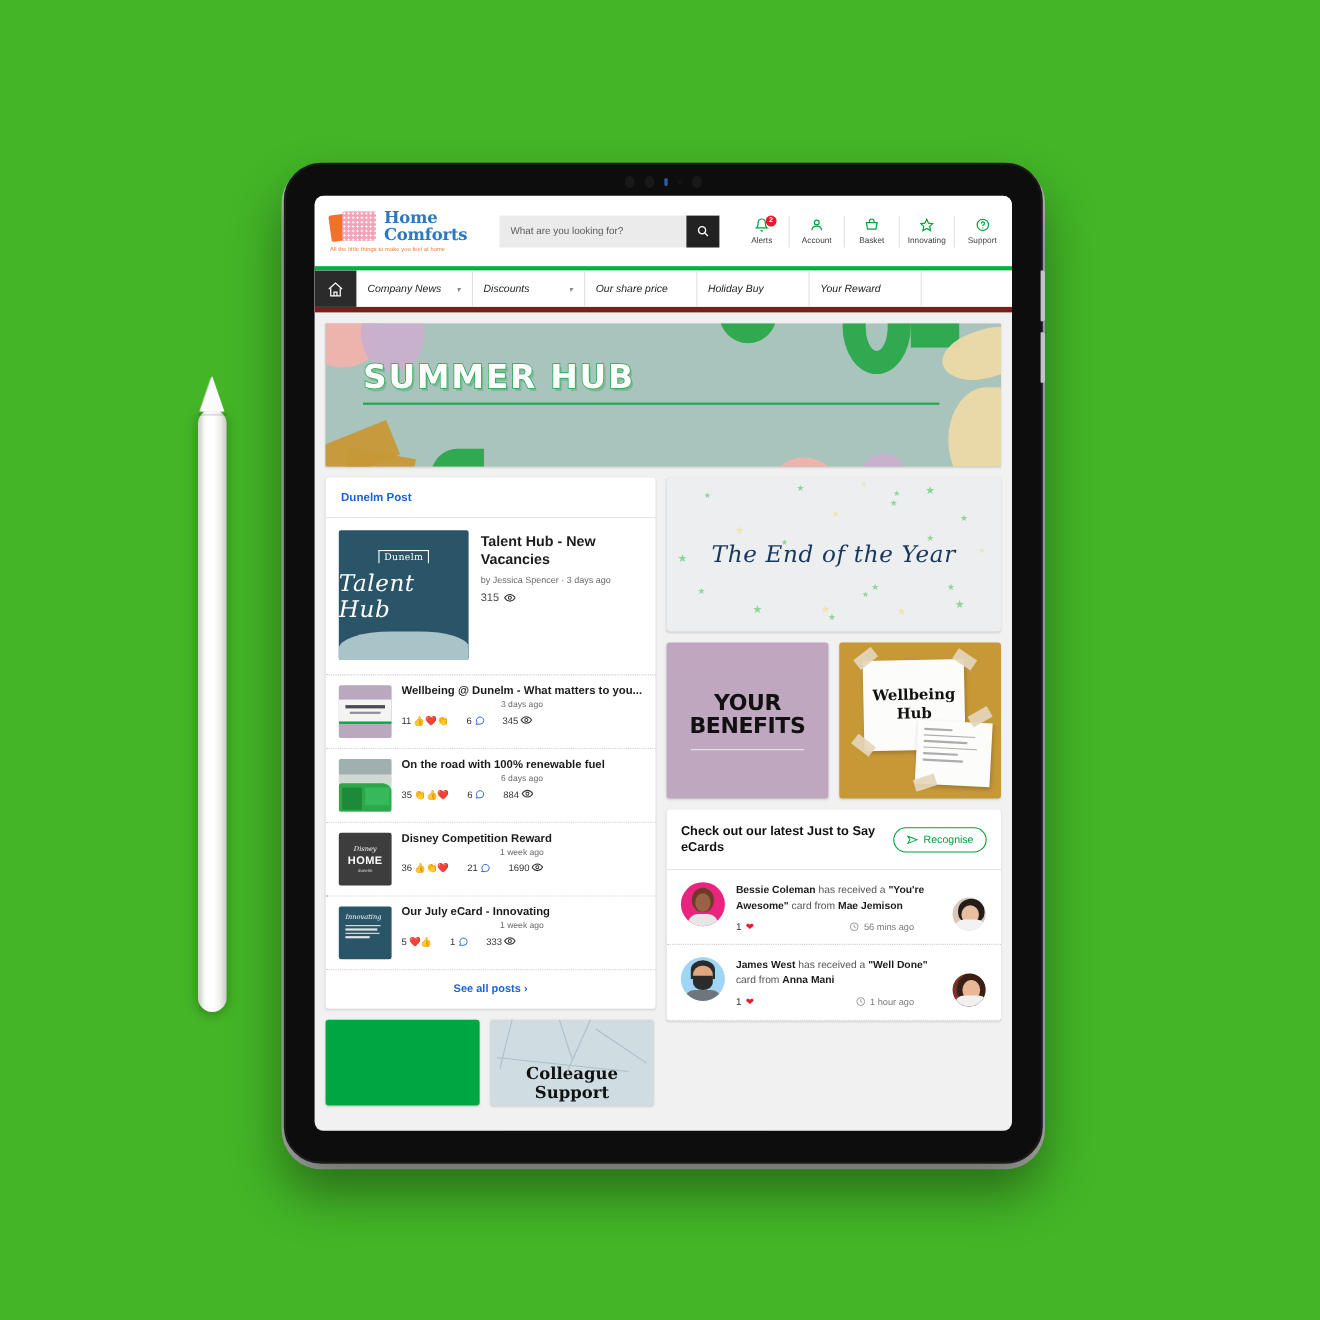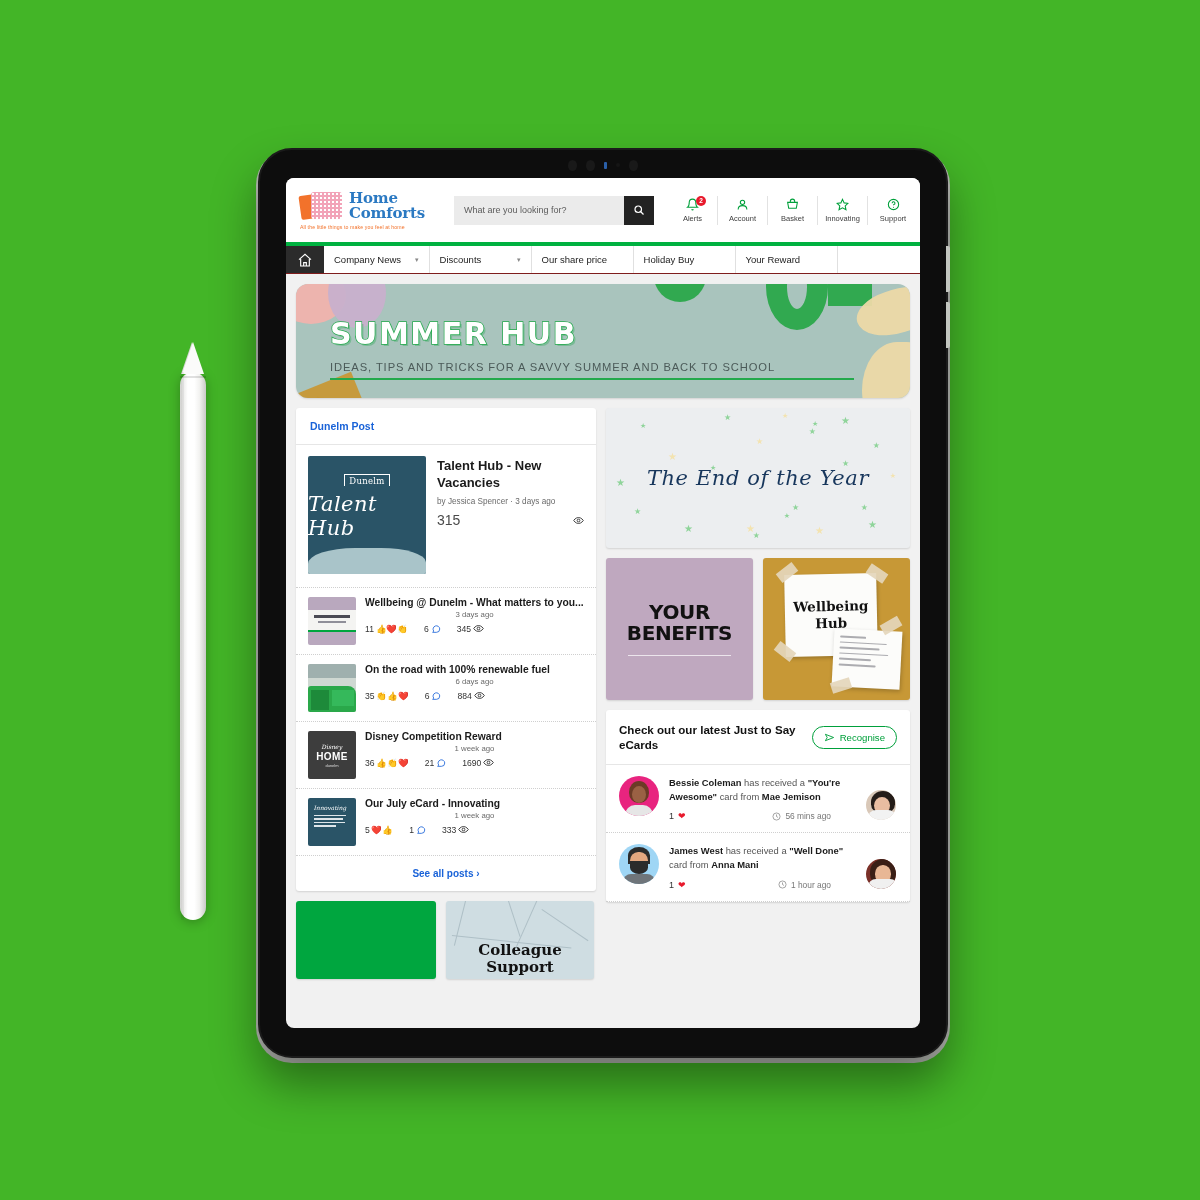--- a/index.html
+++ b/index.html
@@ -122,40 +122,41 @@
   .head-icon .lbl { font-size: 7.5px; color: #3d3d3d; }
   .badge {
     position: absolute; top: 0px; right: 11px; width: 10px; height: 10px;
     background: #e8192c; color: #fff; border-radius: 50%;
     font-size: 6.5px; line-height: 10px; text-align: center; font-weight: bold;
   }
 
   
   .nav-strip { background: #00b140; height: 4px; }
   .nav {
-    background: #fff; height: 28px; display: flex; align-items: stretch;
-    border-bottom: 1px solid #7f1d1d;
+    background: #fff; height: 38px; display: flex; align-items: stretch;
+    border-bottom: 5px solid #7f1d1d;
+    font-style: italic;
   }
   .nav-home {
     width: 38px; background: #2b2b2b; display: flex; align-items: center;
     justify-content: center; cursor: pointer; flex: none;
   }
   .nav-item {
     display: flex; align-items: center; justify-content: space-between;
     padding: 0 10px; font-size: 9.5px; color: #222; cursor: pointer;
     border-right: 1px solid #e0e0e0; min-width: 102px;
   }
   .nav-item .chev { font-size: 7px; color: #888; margin-left: 14px; }
 
   
   .content { padding: 10px 10px 0 10px; }
 
   
   .hero {
-    height: 114px; border-radius: 12px; overflow: hidden; position: relative;
+    height: 130px; border-radius: 1px; overflow: hidden; position: relative;
     background: #a9c4bd; box-shadow: 0 1px 2px rgba(0,0,0,.13);
   }
   .blob { position: absolute; opacity: .95; }
   .hero-inner {
     position: absolute; left: 34px; top: 32px; right: 34px;
   }
   .hero-title {
     font-family: "DejaVu Sans", sans-serif; font-weight: 700; font-size: 30px;
     color: #fff; letter-spacing: 1.5px;
     -webkit-text-stroke: 1.4px #23a94c;
@@ -202,21 +203,21 @@
     text-align: center; line-height: 1.45;
   }
   .ft-wave {
     position: absolute; left: 0; right: 0; bottom: 0; height: 26px;
     background: #a9c4c9;
     border-radius: 40% 38% 0 0 / 60% 55% 0 0;
   }
   .feature-body { padding-top: 2px; }
   .feature-title { font-size: 13px; font-weight: bold; color: #1b1b1b; line-height: 1.28; }
   .feature-meta { font-size: 8.2px; color: #6a6a6a; margin-top: 6px; }
-  .feature-views { font-size: 14px; color: #4a4a4a; margin-top: 6px; display: flex; align-items: center; gap: 4px; justify-content: space-between; }
+  .feature-views { font-size: 10px; color: #4a4a4a; margin-top: 6px; display: flex; align-items: center; gap: 4px; }
 
   .post {
     display: flex; gap: 9px; padding: 9px 12px; border-bottom: 1px dotted #cfcfcf;
     cursor: pointer; align-items: flex-start;
   }
   .post-thumb { width: 48px; height: 48px; flex: none; border-radius: 2px; overflow: hidden; position: relative; }
   .post-body { flex: 1; min-width: 0; }
   .post-title {
     font-size: 10.3px; font-weight: bold; color: #1b1b1b;
     white-space: nowrap; overflow: hidden; text-overflow: ellipsis;
@@ -459,21 +460,20 @@
         <div class="blob" style="left:532px;top:-12px;width:44px;height:34px;background:#2aa84a;"></div>
         <div class="blob" style="left:560px;top:6px;width:78px;height:44px;background:#ecd9a7;border-radius:50% 50% 10% 60%;transform:rotate(-18deg);"></div>
         <div class="blob" style="left:566px;top:58px;width:70px;height:96px;background:#ecd9a7;border-radius:56% 40% 40% 56%;"></div>
         <div class="blob" style="left:-8px;top:100px;width:72px;height:34px;background:#c79836;transform:rotate(-22deg);"></div>
         <div class="blob" style="left:18px;top:118px;width:62px;height:30px;background:#c79836;transform:rotate(10deg);"></div>
         <div class="blob" style="left:96px;top:114px;width:48px;height:48px;background:#2aa84a;border-radius:50% 0 50% 50%;"></div>
         <div class="blob" style="left:408px;top:122px;width:54px;height:40px;background:#f0b3ad;border-radius:50% 50% 0 0;"></div>
         <div class="blob" style="left:486px;top:118px;width:42px;height:44px;background:#c8b0cc;border-radius:50% 50% 0 50%;transform:rotate(22deg);"></div>
         <div class="hero-inner">
           <div class="hero-title">SUMMER HUB</div>
-          <div class="hero-sub">IDEAS, TIPS AND TRICKS FOR A SAVVY SUMMER AND BACK TO SCHOOL</div>
           <div class="hero-rule"></div>
         </div>
       </div>
 
       <div class="cols">
 
         <div class="col-left">
           <div class="card">
             <div class="panel-head">Dunelm Post</div>
 

